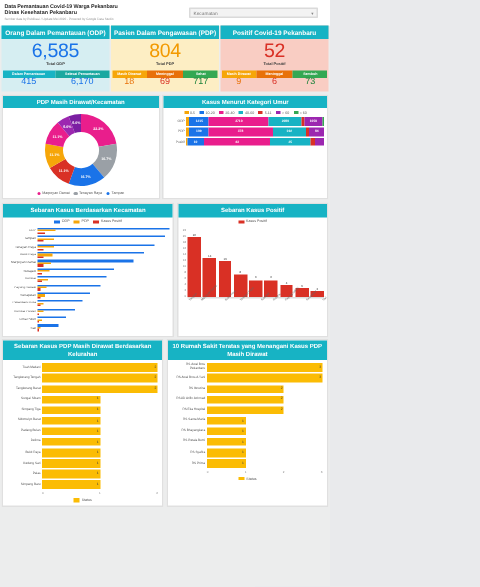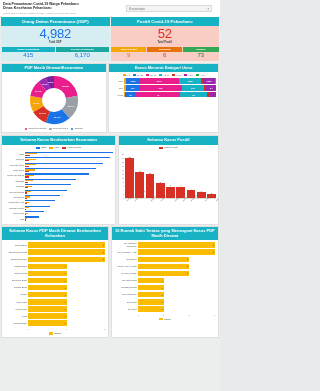--- a/index.html
+++ b/index.html
@@ -111,31 +111,52 @@
         <span class="filter-label">Kecamatan</span>
         <span class="filter-caret">▾</span>
       </div>
     </div>
   </div>
 
   <div class="kpis" id="kpi-band">
       <div class="kpi" style="background: rgb(214, 238, 242);">
         <div class="kpi-head" style="background:#17b3c4">Orang Dalam Pemantauan (ODP)</div>
      <div class="kpi-body">
-       <div class="kpi-num" style="color:#1a73e8">4,982</div>
+       <div class="kpi-num" style="color:#1a73e8">6,585</div>
        <div class="kpi-cap">Total ODP</div>
      </div>
      <div class="kpi-sub">
           <div class="sub-cell">
        <div class="sub-head" style="background:#17b3c4">Dalam Pemantauan</div>
        <div class="sub-val" style="color:#1a73e8">415</div>
      </div>
           <div class="sub-cell">
        <div class="sub-head" style="background:#1aa8a0">Selesai Pemantauan</div>
        <div class="sub-val" style="color:#1a73e8">6,170</div>
+     </div>
+        </div>
+      </div>
+      <div class="kpi" style="background: rgb(253, 238, 196);">
+        <div class="kpi-head" style="background:#17b3c4">Pasien Dalam Pengawasan (PDP)</div>
+     <div class="kpi-body">
+       <div class="kpi-num" style="color:#f29900">804</div>
+       <div class="kpi-cap">Total PDP</div>
+     </div>
+     <div class="kpi-sub">
+          <div class="sub-cell">
+       <div class="sub-head" style="background:#f6a609">Masih Dirawat</div>
+       <div class="sub-val" style="color:#e8710a">18</div>
+     </div>
+          <div class="sub-cell">
+       <div class="sub-head" style="background:#e8710a">Meninggal</div>
+       <div class="sub-val" style="color:#d93025">69</div>
+     </div>
+          <div class="sub-cell">
+       <div class="sub-head" style="background:#34a853">Sehat</div>
+       <div class="sub-val" style="color:#188038">717</div>
      </div>
         </div>
       </div>
       <div class="kpi" style="background: rgb(249, 205, 195);">
         <div class="kpi-head" style="background:#17b3c4">Positif Covid-19 Pekanbaru</div>
      <div class="kpi-body">
        <div class="kpi-num" style="color:#d93025">52</div>
        <div class="kpi-cap">Total Positif</div>
      </div>
      <div class="kpi-sub">

